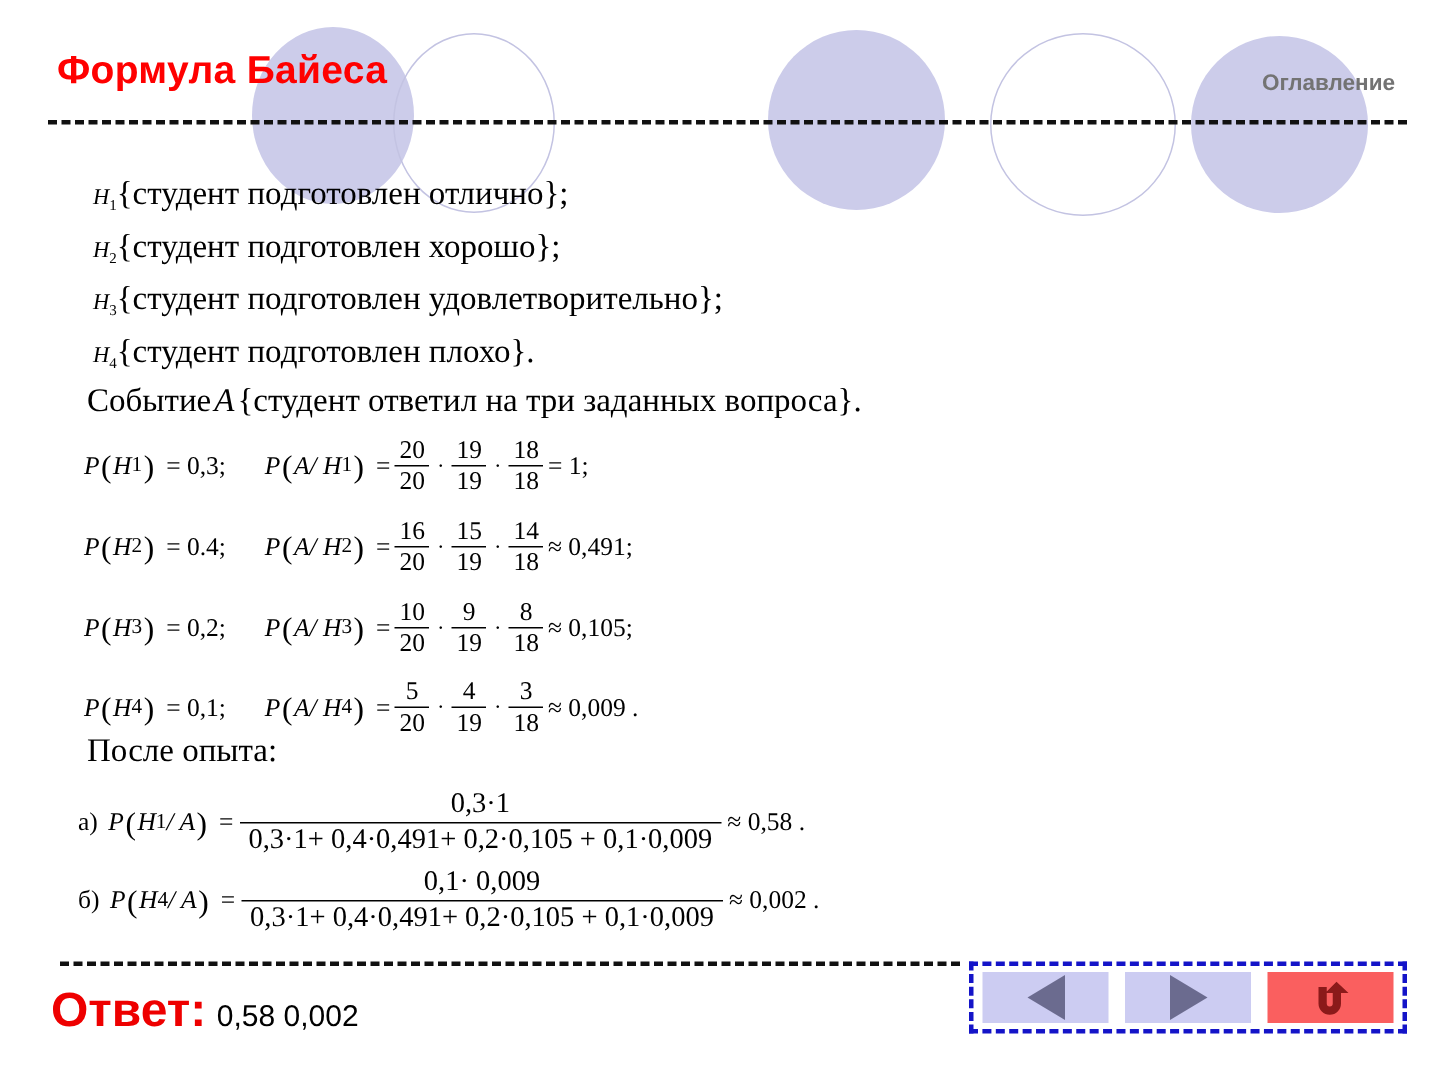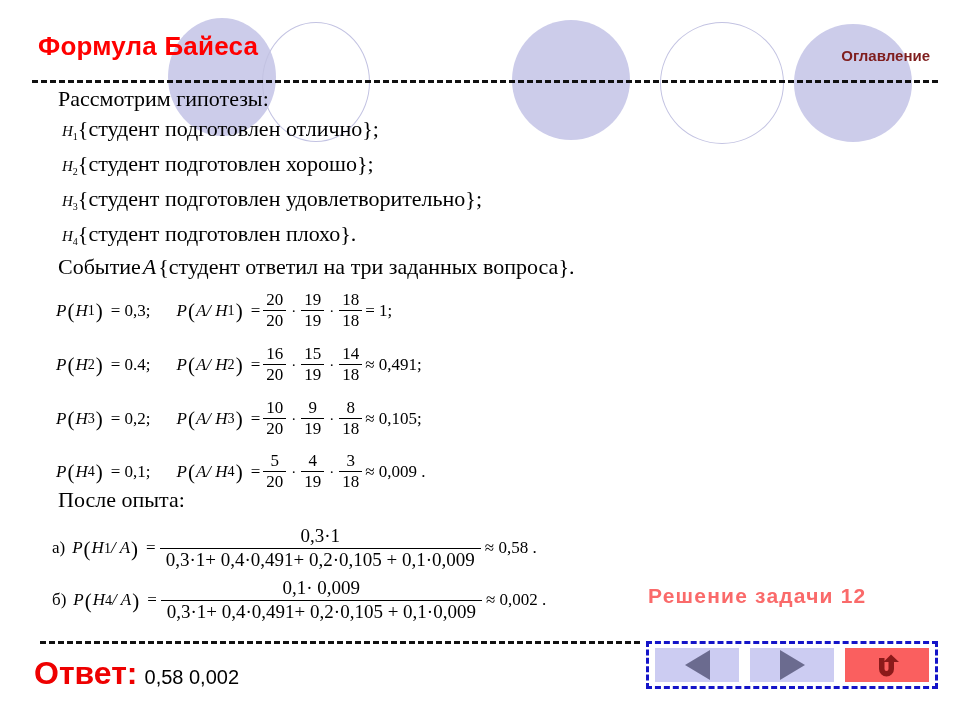--- a/index.html
+++ b/index.html
@@ -46,21 +46,21 @@
     white-space: nowrap;
     z-index: 3;
   }
   .toc-link {
     position: absolute;
     right: 30px;
     top: 47px;
     font-family: "Liberation Sans", sans-serif;
     font-weight: bold;
     font-size: 15px;
-    color: #7f1d1d;
+    color: #737373;
     white-space: nowrap;
     z-index: 3;
     cursor: pointer;
   }
 
   
   .rule {
     position: absolute;
     border: none;
     border-top: 3px dashed #111111;
@@ -226,21 +226,20 @@
     <div class="circle filled" style="left:512px; top:20px;  width:118px; height:120px;"></div>
     <div class="circle outlined" style="left:660px; top:22px;  width:122px; height:120px;"></div>
     <div class="circle filled" style="left:794px; top:24px;  width:118px; height:118px;"></div>
   </div>
 
   <div class="title">Формула Байеса</div>
   <div class="toc-link">Оглавление</div>
 
   <hr class="rule rule-top">
 
-  <div class="line lead" style="top:86px;">Рассмотрим гипотезы:</div>
 
   <div class="line hyp" style="top:116px;">
     <span class="hsym">H<sub>1</sub></span>
     <span class="htext">{студент подготовлен отлично};</span>
   </div>
   <div class="line hyp" style="top:151px;text-align:center;">
     <span class="hsym">H<sub>2</sub></span>
     <span class="htext">{студент подготовлен хорошо};</span>
   </div>
   <div class="line hyp" style="top:186px;">
@@ -367,21 +366,20 @@
   <div class="mathrow" style="left:52px; top:578px;">
     <span>б)</span><span class="sp"></span><span class="mi">P</span><span class="paren">(</span><span class="mi">H</span><sub>4</sub><span class="mi">/ A</span><span class="paren">)</span><span class="sp"></span>=
     <span class="frac bigfrac">
       <span class="num">0,1· 0,009</span>
       <span class="bar"></span>
       <span class="den">0,3·1+ 0,4·0,491+ 0,2·0,105 + 0,1·0,009</span>
     </span>
     <span>≈ 0,002 .</span>
   </div>
 
-  <div class="solution-link">Решение  задачи  12</div>
 
   <hr class="rule rule-bottom">
 
   <div class="answer">
     <span class="alabel">Ответ:</span><span class="aval">0,58   0,002</span>
   </div>
 
   <div class="navbox">
     <div class="navbtn lav">
       <span class="tri tri-left"></span>

